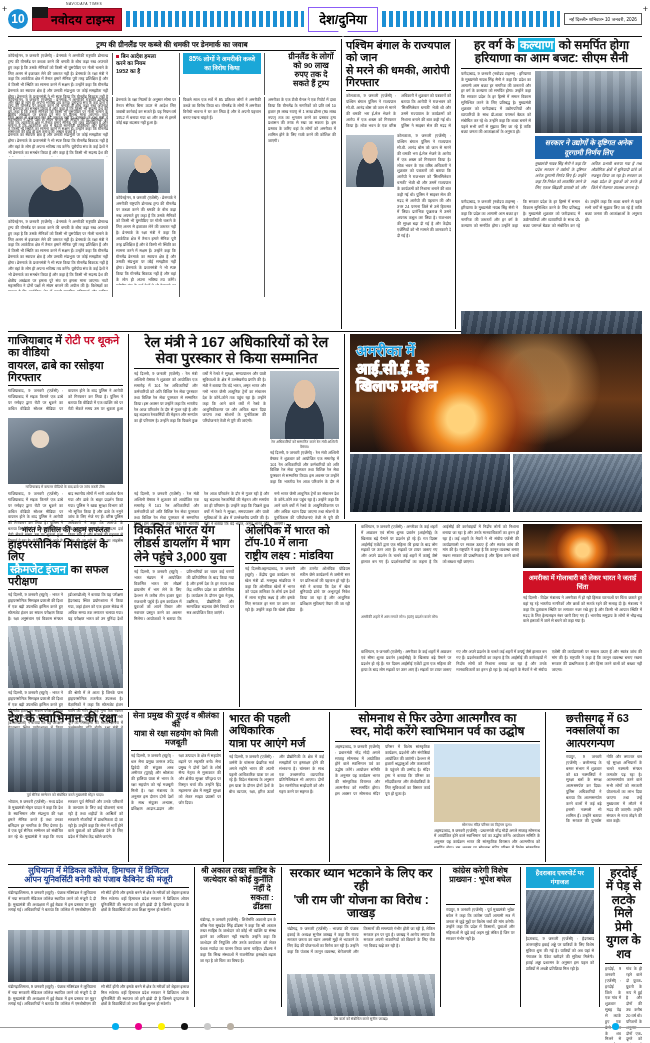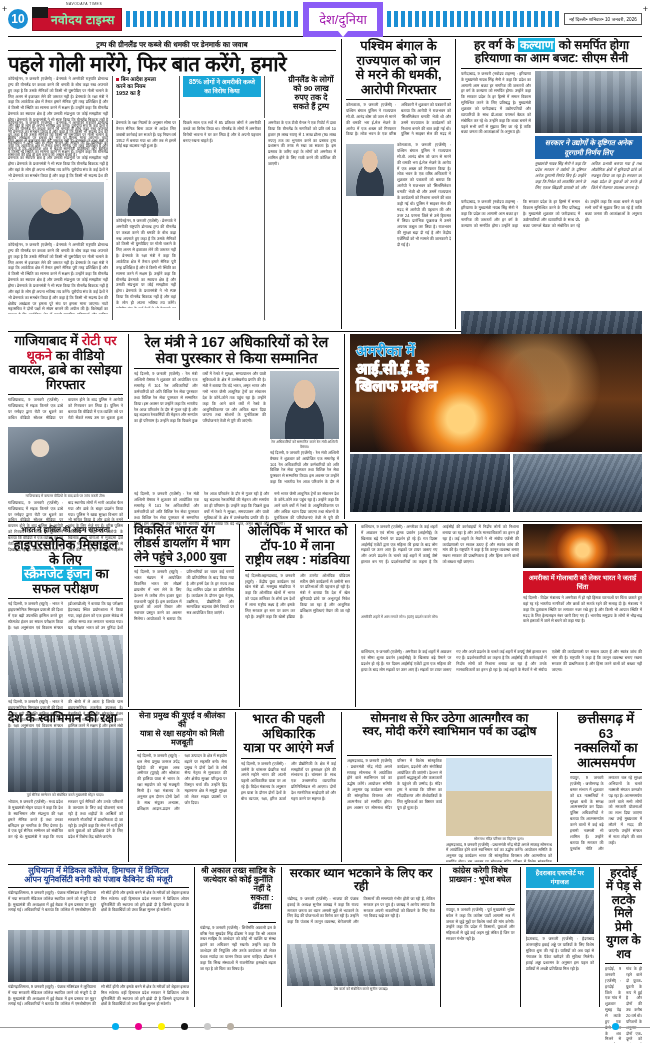--- a/index.html
+++ b/index.html
@@ -6,39 +6,39 @@
   body{width:650px;height:1043px;font-family:"Liberation Sans",sans-serif;color:#111;overflow:hidden;position:relative;}
   .page{width:650px;height:1043px;position:relative;box-sizing:border-box;padding:0 8px;}
 
   
   .masthead{height:30px;display:flex;align-items:center;gap:4px;position:relative;padding-top:4px;}
   .pageno{width:20px;height:20px;border-radius:50%;background:#1b8fd4;color:#fff;font-size:12px;font-weight:bold;
           display:flex;align-items:center;justify-content:center;flex:none;}
   .logo-wrap{position:relative;flex:none;}
   .logo-eng{font-size:3.4px;letter-spacing:.5px;color:#333;position:absolute;top:-6px;left:34px;white-space:nowrap;}
   .logo-flag{position:absolute;left:0;top:-1px;width:16px;height:11px;background:#1a1a1a;}
-  .logo-box{background:#c8102e;color:#86efac;font-size:12px;font-weight:bold;padding:2px 6px 2px 18px;letter-spacing:.4px;
+  .logo-box{background:#c8102e;color:#000000;font-size:12px;font-weight:bold;padding:2px 6px 2px 18px;letter-spacing:.4px;
             border:1px solid #8d0c20;}
   .stripes{flex:1;height:16px;background:repeating-linear-gradient(to right,#1b8fd4 0 4px,#fff 4px 7px);}
-  .section-tag{flex:none;border:6px solid #8b5cf6;background:#fff;padding:2px 10px 3px;font-size:13px;font-weight:normal;
-               color:#a21caf;position:relative;}
+  .section-tag{flex:none;border:1px solid #8b5cf6;background:#fff;padding:2px 10px 3px;font-size:13px;font-weight:bold;
+               color:#000000;position:relative;}
   .section-tag:after{content:"";position:absolute;left:50%;bottom:-6px;margin-left:-5px;border-left:5px solid transparent;
                      border-right:5px solid transparent;border-top:6px solid #fff;}
   .datebox{flex:none;border:1px solid #555;font-size:4.6px;padding:2px 4px;white-space:nowrap;letter-spacing:.1px;}
   .crossmark{position:absolute;font-size:9px;color:#222;}
 
   .rule{border-top:1.6px solid #111;margin:2px 0;}
 
   
   .kicker{font-size:7.3px;font-weight:bold;text-align:center;border-bottom:1px solid #111;padding-bottom:1px;margin-bottom:2px;}
   .hl{font-weight:bold;line-height:1.12;color:#111;}
   .hl-xl{font-size:20.5px;text-align:left;letter-spacing:-.3px;}
   .hl-lg{font-size:14.5px;text-align:center;}
   .hl-md{font-size:12px;text-align:center;}
-  .hl-sm{font-size:13px;text-align:center;}
+  .hl-sm{font-size:11px;}
   .hl-xs{font-size:8px;text-align:center;}
   .hi-cyan{background:#17b3e0;color:#fff;padding:0 2px;}
   .hi-red{color:#c8102e;}
 
   .body{font-size:3.9px;line-height:1.5;text-align:justify;color:#1b1b1b;-webkit-hyphens:auto;hyphens:auto;}
   .body.c2{column-count:2;column-gap:5px;}
   .body.c3{column-count:3;column-gap:5px;}
   .cap{font-size:3.6px;text-align:center;color:#333;line-height:1.3;padding-top:1px;}
 
   
@@ -114,21 +114,20 @@
     <div class="stripes"></div>
     <div class="datebox">नई दिल्ली• शनिवार• 10 जनवरी, 2026</div>
     <span class="crossmark" style="right:-6px;top:4px;">+</span>
   </div>
   <div class="rule"></div>
 
   <div class="row" style="height:290px;">
 
     <div style="width:328px;padding-right:5px;">
       <div class="kicker">ट्रम्प की ग्रीनलैंड पर कब्जे की धमकी पर डेनमार्क का जवाब</div>
-      <div class="hl hl-xl">पहले गोली मारेंगे, फिर बात करेंगे, हमारे</div>
 
       <div class="row" style="height:42px;">
         <div style="width:100px;padding-right:4px;">
           <div class="body">कोपेनहेगन, 9 जनवरी (एजेंसी) : डेनमार्क ने अमरीकी राष्ट्रपति डोनाल्ड ट्रम्प की ग्रीनलैंड पर कब्जा करने की धमकी के बीच कड़ा रुख अपनाते हुए कहा है कि उसके सैनिकों को किसी भी घुसपैठिए पर गोली चलाने के लिए अलग से इजाजत लेने की जरूरत नहीं है। डेनमार्क के रक्षा मंत्री ने कहा कि आर्कटिक क्षेत्र में तैनात हमारे सैनिक पूरी तरह प्रशिक्षित हैं और वे किसी भी स्थिति का सामना करने में सक्षम हैं। उन्होंने कहा कि ग्रीनलैंड डेनमार्क का स्वायत्त क्षेत्र है और उसकी संप्रभुता पर कोई समझौता नहीं होगा। डेनमार्क के प्रधानमंत्री ने भी स्पष्ट किया कि ग्रीनलैंड बिकाऊ नहीं है और वहां के लोग ही अपना भविष्य तय करेंगे। यूरोपीय संघ के कई देशों ने भी डेनमार्क का समर्थन किया है और कहा है कि किसी भी सदस्य देश की क्षेत्रीय अखंडता पर हमला पूरे संघ पर हमला माना जाएगा। नाटो महासचिव ने दोनों पक्षों से संयम बरतने की अपील की है। विशेषज्ञों का मानना है कि आर्कटिक क्षेत्र में बढ़ती सामरिक प्रतिस्पर्धा और खनिज संसाधनों की होड़ ही इस तनाव की असल वजह है।</div>
         </div>
         <div class="vline" style="width:60px;padding:0 3px;">
           <div class="sub-red">
             <span class="bullet-sq"></span><span>बिन आदेश हमला</span><br>
             <span>करने का नियम</span><br>
             <span>1952 का है</span>
@@ -284,75 +283,76 @@
   <div class="rule"></div>
   <div class="row" style="height:150px;">
 
     <div style="width:115px;padding-right:5px;">
       <div class="hl hl-md" style="text-align:left;">देश के स्वाभिमान की रक्षा</div>
       <div class="ph meeting" style="width:100%;height:64px;margin-top:3px;"></div>
       <div class="cap">पूर्व सैनिक सम्मेलन को संबोधित करते मुख्यमंत्री मोहन यादव।</div>
       <div class="body c2" style="height:44px;overflow:hidden;margin-top:1px;">भोपाल, 9 जनवरी (एजेंसी) : मध्य प्रदेश के मुख्यमंत्री मोहन यादव ने कहा कि देश के स्वाभिमान और संप्रभुता की रक्षा हमारे सैनिक करते हैं तथा उनका बलिदान हर नागरिक के लिए प्रेरणा है। वे एक पूर्व सैनिक सम्मेलन को संबोधित कर रहे थे। मुख्यमंत्री ने कहा कि राज्य सरकार पूर्व सैनिकों और उनके परिवारों के कल्याण के लिए कई योजनाएं चला रही है तथा शहीदों के आश्रितों को सरकारी नौकरियों में प्राथमिकता दी जा रही है। उन्होंने कहा कि सेना में भर्ती होने वाले युवाओं को प्रशिक्षण देने के लिए प्रदेश में विशेष केंद्र खोले जाएंगे।</div>
     </div>
 
-    <div class="vline-b" style="width:90px;padding:0 8px;">
+    <div class="vline-b" style="width:90px;padding:0 2px;">
       <div class="hl hl-xs">सेना प्रमुख की यूएई व श्रीलंका की</div>
       <div class="hl hl-xs" style="border-bottom:1px solid #111;padding-bottom:2px;">यात्रा से रक्षा सहयोग को मिली मजबूती</div>
       <div class="body c2" style="height:128px;overflow:hidden;margin-top:2px;">नई दिल्ली, 9 जनवरी (ब्यूरो) : थल सेना प्रमुख जनरल उपेंद्र द्विवेदी की संयुक्त अरब अमीरात (यूएई) और श्रीलंका की हालिया यात्रा से भारत के रक्षा सहयोग को नई मजबूती मिली है। रक्षा मंत्रालय के अनुसार इस दौरान दोनों देशों के साथ संयुक्त अभ्यास, प्रशिक्षण आदान-प्रदान और रक्षा उत्पादन के क्षेत्र में सहयोग बढ़ाने पर सहमति बनी। सेना प्रमुख ने दोनों देशों के शीर्ष सैन्य नेतृत्व से मुलाकात की और क्षेत्रीय सुरक्षा परिदृश्य पर विस्तृत चर्चा की। उन्होंने हिंद महासागर क्षेत्र में समुद्री सुरक्षा को लेकर साझा प्रयासों पर जोर दिया।</div>
     </div>
 
     <div class="vline-b" style="width:95px;padding:0 5px;">
       <div class="hl hl-sm">भारत की पहली अधिकारिक</div>
       <div class="hl hl-sm" style="border-bottom:1px solid #111;padding-bottom:2px;">यात्रा पर आएंगे मर्ज</div>
       <div class="body c2" style="height:128px;overflow:hidden;margin-top:2px;">नई दिल्ली, 9 जनवरी (एजेंसी) : जर्मनी के चांसलर फ्रेडरिक मर्ज अगले महीने भारत की अपनी पहली आधिकारिक यात्रा पर आ रहे हैं। विदेश मंत्रालय के अनुसार इस यात्रा के दौरान दोनों देशों के बीच व्यापार, रक्षा, हरित ऊर्जा और प्रौद्योगिकी के क्षेत्र में कई समझौतों पर हस्ताक्षर होने की संभावना है। चांसलर के साथ एक उच्चस्तरीय व्यापारिक प्रतिनिधिमंडल भी आएगा। दोनों देश रणनीतिक साझेदारी को और गहरा करने पर सहमत हैं।</div>
     </div>
 
     <div class="vline-b" style="width:205px;padding:0 5px;">
       <div class="hl hl-md">सोमनाथ से फिर उठेगा आत्मगौरव का</div>
-      <div class="hl hl-md" style="border-bottom:1.2px solid #111;padding-bottom:16px;">स्वर, मोदी करेंगे स्वाभिमान पर्व का उद्घोष</div>
+      <div class="hl hl-md" style="border-bottom:1.2px solid #111;padding-bottom:2px;">स्वर, मोदी करेंगे स्वाभिमान पर्व का उद्घोष</div>
       <div class="row" style="margin-top:2px;">
         <div style="width:95px;padding-right:4px;">
           <div class="body c2" style="height:110px;overflow:hidden;">अहमदाबाद, 9 जनवरी (एजेंसी) : प्रधानमंत्री नरेंद्र मोदी अगले सप्ताह सोमनाथ में आयोजित होने वाले स्वाभिमान पर्व का उद्घोष करेंगे। आयोजन समिति के अनुसार यह कार्यक्रम भारत की सांस्कृतिक विरासत और आत्मगौरव को समर्पित होगा। इस अवसर पर सोमनाथ मंदिर परिसर में विशेष सांस्कृतिक कार्यक्रम, प्रदर्शनी और संगोष्ठियां आयोजित की जाएंगी। देशभर से हजारों श्रद्धालुओं और कलाकारों के पहुंचने की उम्मीद है। मंदिर ट्रस्ट ने बताया कि परिसर का सौंदर्यीकरण और तीर्थयात्रियों के लिए सुविधाओं का विस्तार कार्य पूरा हो चुका है।</div>
         </div>
         <div style="flex:1;">
           <div class="ph temple" style="width:100%;height:78px;"></div>
           <div class="cap">सोमनाथ मंदिर परिसर का विहंगम दृश्य।</div>
           <div class="body" style="height:20px;overflow:hidden;">अहमदाबाद, 9 जनवरी (एजेंसी) : प्रधानमंत्री नरेंद्र मोदी अगले सप्ताह सोमनाथ में आयोजित होने वाले स्वाभिमान पर्व का उद्घोष करेंगे। आयोजन समिति के अनुसार यह कार्यक्रम भारत की सांस्कृतिक विरासत और आत्मगौरव को समर्पित होगा। इस अवसर पर सोमनाथ मंदिर परिसर में विशेष सांस्कृतिक कार्यक्रम, प्रदर्शनी और संगोष्ठियां आयोजित की जाएंगी। देशभर से हजारों श्रद्धालुओं और कलाकारों के पहुंचने की उम्मीद है। मंदिर ट्रस्ट ने बताया कि परिसर का सौंदर्यीकरण और तीर्थयात्रियों के लिए सुविधाओं का विस्तार कार्य पूरा हो चुका है।</div>
         </div>
       </div>
     </div>
 
-    <div class="vline-b" style="flex:1;padding-left:12px;">
+    <div class="vline-b" style="flex:1;padding-left:20px;">
       <div class="hl hl-sm">छत्तीसगढ़ में 63</div>
       <div class="hl hl-sm">नक्सलियों का</div>
-      <div class="hl hl-sm" style="border-bottom:1px solid #111;padding-bottom:2px;">आत्मसमर्पण</div>
+      <div class="hl hl-sm" style="border-bottom:1px solid #111;padding-bottom:2px;">आत्परगन्पण</div>
       <div class="body c2" style="height:128px;overflow:hidden;margin-top:2px;">रायपुर, 9 जनवरी (एजेंसी) : छत्तीसगढ़ के बस्तर संभाग में शुक्रवार को 63 नक्सलियों ने सुरक्षा बलों के समक्ष आत्मसमर्पण कर दिया। पुलिस अधिकारियों ने बताया कि आत्मसमर्पण करने वालों में कई बड़े इनामी नक्सली भी शामिल हैं। उन्होंने बताया कि सरकार की पुनर्वास नीति और लगातार चल रहे सुरक्षा अभियानों के चलते नक्सली संगठन कमजोर पड़ रहा है। आत्मसमर्पण करने वाले सभी लोगों को सरकारी योजनाओं का लाभ दिया जाएगा तथा उन्हें मुख्यधारा में लौटने में मदद की जाएगी। उन्होंने संगठन से नाता तोड़ने की बात कही।</div>
     </div>
   </div>
 
   <div class="rule"></div>
   <div class="row" style="height:140px;">
 
     <div style="width:190px;padding-right:5px;">
       <div class="hl hl-xs" style="color:#1e3f8f;">लुधियाना में मेडिकल कॉलेज, हिमाचल में डिजिटल</div>
       <div class="hl hl-xs" style="color:#1e3f8f;border-bottom:1px solid #111;padding-bottom:2px;">ओपन यूनिवर्सिटी बनेगी को पंजाब कैबिनेट की मंजूरी</div>
       <div class="body c2" style="height:38px;overflow:hidden;margin-top:2px;">चंडीगढ़/शिमला, 9 जनवरी (ब्यूरो) : पंजाब मंत्रिमंडल ने लुधियाना में नया सरकारी मेडिकल कॉलेज स्थापित करने को मंजूरी दे दी है। मुख्यमंत्री की अध्यक्षता में हुई बैठक में इस प्रस्ताव पर मुहर लगाई गई। अधिकारियों ने बताया कि कॉलेज में एमबीबीएस की सौ सीटें होंगी और इसके बनने से क्षेत्र के मरीजों को बेहतर इलाज मिल सकेगा। वहीं हिमाचल प्रदेश सरकार ने डिजिटल ओपन यूनिवर्सिटी की स्थापना को हरी झंडी दी है जिससे दूरदराज के क्षेत्रों के विद्यार्थियों को उच्च शिक्षा सुलभ हो सकेगी।</div>
       <div class="ph meeting" style="width:100%;height:52px;margin-top:2px;"></div>
       <div class="body c2" style="height:26px;overflow:hidden;margin-top:2px;">चंडीगढ़/शिमला, 9 जनवरी (ब्यूरो) : पंजाब मंत्रिमंडल ने लुधियाना में नया सरकारी मेडिकल कॉलेज स्थापित करने को मंजूरी दे दी है। मुख्यमंत्री की अध्यक्षता में हुई बैठक में इस प्रस्ताव पर मुहर लगाई गई। अधिकारियों ने बताया कि कॉलेज में एमबीबीएस की सौ सीटें होंगी और इसके बनने से क्षेत्र के मरीजों को बेहतर इलाज मिल सकेगा। वहीं हिमाचल प्रदेश सरकार ने डिजिटल ओपन यूनिवर्सिटी की स्थापना को हरी झंडी दी है जिससे दूरदराज के क्षेत्रों के विद्यार्थियों को उच्च शिक्षा सुलभ हो सकेगी।</div>
     </div>
 
     <div class="vline-b" style="width:80px;padding:0 5px;">
       <div class="hl hl-xs">श्री अकाल तख्त साहिब के</div>
       <div class="hl hl-xs">जत्थेदार को कोई कुर्नीति</div>
-      <div class="hl hl-xs" style="border-bottom:1px solid #111;padding-bottom:10px;margin-left:48px;">नहीं दे सकता : ढींडसा</div>
+      <div class="hl hl-xs" style="border-bottom:1px solid #111;padding-bottom:2px;margin-left:48px;">नहीं दे सकता : ढींडसा</div>
       <div class="body" style="height:112px;overflow:hidden;margin-top:2px;">चंडीगढ़, 9 जनवरी (एजेंसी) : शिरोमणि अकाली दल के वरिष्ठ नेता सुखदेव सिंह ढींडसा ने कहा कि श्री अकाल तख्त साहिब के जत्थेदार को कोई भी व्यक्ति या संस्था हटाने का अधिकार नहीं रखती। उन्होंने कहा कि जत्थेदार की नियुक्ति और उनके कार्यकाल को लेकर पंथक मर्यादा का पालन किया जाना चाहिए। ढींडसा ने कहा कि सिख संस्थाओं में राजनीतिक हस्तक्षेप बढ़ता जा रहा है जो चिंता का विषय है।</div>
     </div>
 
     <div class="vline-b" style="width:155px;padding:0 5px;">
       <div class="hl hl-md">सरकार ध्यान भटकाने के लिए कर रही</div>
+      <div class="hl hl-md" style="border-bottom:1.2px solid #111;padding-bottom:2px;">'जी राम जी' योजना का विरोध : जाखड़</div>
       <div class="body c2" style="height:46px;overflow:hidden;margin-top:2px;">चंडीगढ़, 9 जनवरी (एजेंसी) : भाजपा की पंजाब इकाई के अध्यक्ष सुनील जाखड़ ने कहा कि राज्य सरकार जनता का ध्यान असली मुद्दों से भटकाने के लिए केंद्र की योजनाओं का विरोध कर रही है। उन्होंने कहा कि पंजाब में कानून व्यवस्था, बेरोजगारी और किसानों की समस्याएं गंभीर होती जा रही हैं, लेकिन सरकार इन पर चुप है। जाखड़ ने आरोप लगाया कि सरकार अपनी नाकामियों को छिपाने के लिए रोज नए विवाद खड़े कर रही है।</div>
       <div class="ph indoor" style="width:100%;height:42px;margin-top:2px;"></div>
       <div class="cap">प्रेस वार्ता को संबोधित करते सुनील जाखड़।</div>
     </div>
 
     <div class="vline-b" style="width:72px;padding:0 5px;">
       <div class="hl hl-xs">कांग्रेस करेगी विशेष</div>
       <div class="hl hl-xs" style="border-bottom:1px solid #111;padding-bottom:19px;">प्राख्यान : भूपेश बघेल</div>
       <div class="body" style="height:112px;overflow:hidden;margin-top:2px;">रायपुर, 9 जनवरी (एजेंसी) : पूर्व मुख्यमंत्री भूपेश बघेल ने कहा कि कांग्रेस पार्टी आगामी सत्र में जनता से जुड़े मुद्दों पर विशेष चर्चा की मांग करेगी। उन्होंने कहा कि प्रदेश में किसानों, युवाओं और महिलाओं से जुड़े कई अहम मुद्दे लंबित हैं जिन पर सरकार गंभीर नहीं है।</div>
     </div>

